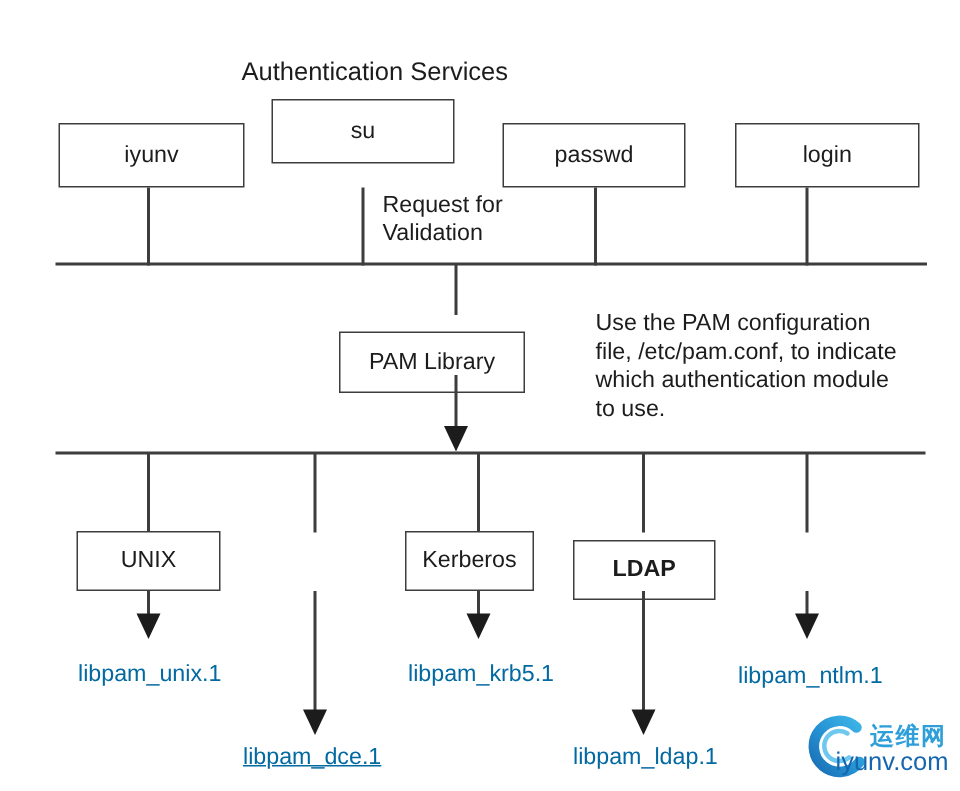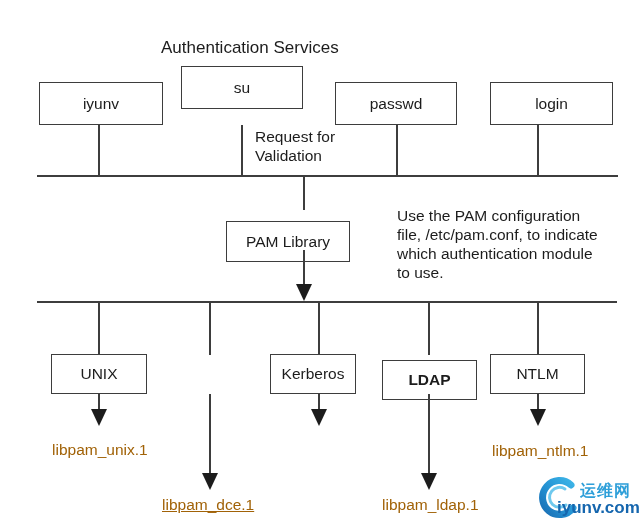--- a/index.html
+++ b/index.html
@@ -26,34 +26,34 @@
   }
   .vline { position: absolute; width: 2px; background: #3d3d3d; }
   .hline { position: absolute; height: 2px; background: #3d3d3d; }
   .arrowhead {
     position: absolute;
     width: 0; height: 0;
     border-left: 8px solid transparent;
     border-right: 8px solid transparent;
     border-top: 17px solid #1c1c1c;
   }
-  .label { position: absolute; font-size: 15.5px; color: #a16207; white-space: nowrap; }
+  .label { position: absolute; font-size: 15.5px; color: #0369a1; white-space: nowrap; }
   .ml { white-space: pre-line; }
   #title { position: absolute; left: 161px; top: 38px; font-size: 17px; }
   #request-label { position: absolute; left: 255px; top: 127px; font-size: 15.5px; line-height: 19px; }
   #note { position: absolute; left: 397px; top: 206px; width: 250px; font-size: 15.5px; line-height: 19px; }
   #logo { position: absolute; left: 535px; top: 474px; width: 102px; height: 48px; }
   #logo svg { position: absolute; left: 0; top: 1px; }
   #logo-cn {
     position: absolute; left: 45px; top: 7px;
     font-size: 16px; letter-spacing: 1px; color: #2e9fd9; font-weight: bold;
   }
   #logo-domain {
     position: absolute; left: 22px; top: 24px;
-    font-size: 17px; font-weight: bold; color: #1566ae;
+    font-size: 17px; font-weight: normal; color: #1566ae;
   }
 </style>
 </head>
 <body>
 
 <div id="stage">
 
   <div id="title">Authentication Services</div>
 
   <div class="box" style="left:39px;  top:82px; width:124px; height:43px;">iyunv</div>
@@ -87,38 +87,38 @@
 
   <div class="vline" style="left:98px;  top:302px; height:53px;"></div>
   <div class="vline" style="left:209px; top:302px; height:53px;"></div>
   <div class="vline" style="left:318px; top:302px; height:53px;"></div>
   <div class="vline" style="left:428px; top:302px; height:53px;"></div>
   <div class="vline" style="left:537px; top:302px; height:53px;"></div>
 
   <div class="box" style="left:51px;  top:354px; width:96px; height:40px;">UNIX</div>
   <div class="box" style="left:270px; top:354px; width:86px; height:40px;">Kerberos</div>
   <div class="box" style="left:382px; top:360px; width:95px; height:40px;font-weight:bold;">LDAP</div>
-  <div class="box" style="left:490px; top:354px; width:95px; height:40px;">NTLM</div>
 
   <div class="vline" style="left:98px; top:394px; height:16px;"></div>
   <div class="arrowhead" style="left:91px; top:409px;"></div>
 
   <div class="vline" style="left:209px; top:394px; height:80px;"></div>
   <div class="arrowhead" style="left:202px; top:473px;"></div>
 
   <div class="vline" style="left:318px; top:394px; height:16px;"></div>
   <div class="arrowhead" style="left:311px; top:409px;"></div>
 
   <div class="vline" style="left:428px; top:394px; height:80px;"></div>
   <div class="arrowhead" style="left:421px; top:473px;"></div>
 
   <div class="vline" style="left:537px; top:394px; height:16px;"></div>
   <div class="arrowhead" style="left:530px; top:409px;"></div>
 
   <div class="label" style="left:52px;  top:441px;">libpam_unix.1</div>
+  <div class="label" style="left:272px; top:441px;">libpam_krb5.1</div>
   <div class="label" style="left:492px; top:442px;">libpam_ntlm.1</div>
   <div class="label" style="left:162px; top:496px;text-decoration:underline;">libpam_dce.1</div>
   <div class="label" style="left:382px; top:496px;">libpam_ldap.1</div>
 
   <div id="logo">
     <svg width="44" height="46" viewBox="0 0 44 46">
       <defs>
         <linearGradient id="swirlGrad" x1="1" y1="0" x2="0" y2="1">
           <stop offset="0" stop-color="#3db5e8"></stop>
           <stop offset="0.55" stop-color="#2491d2"></stop>

